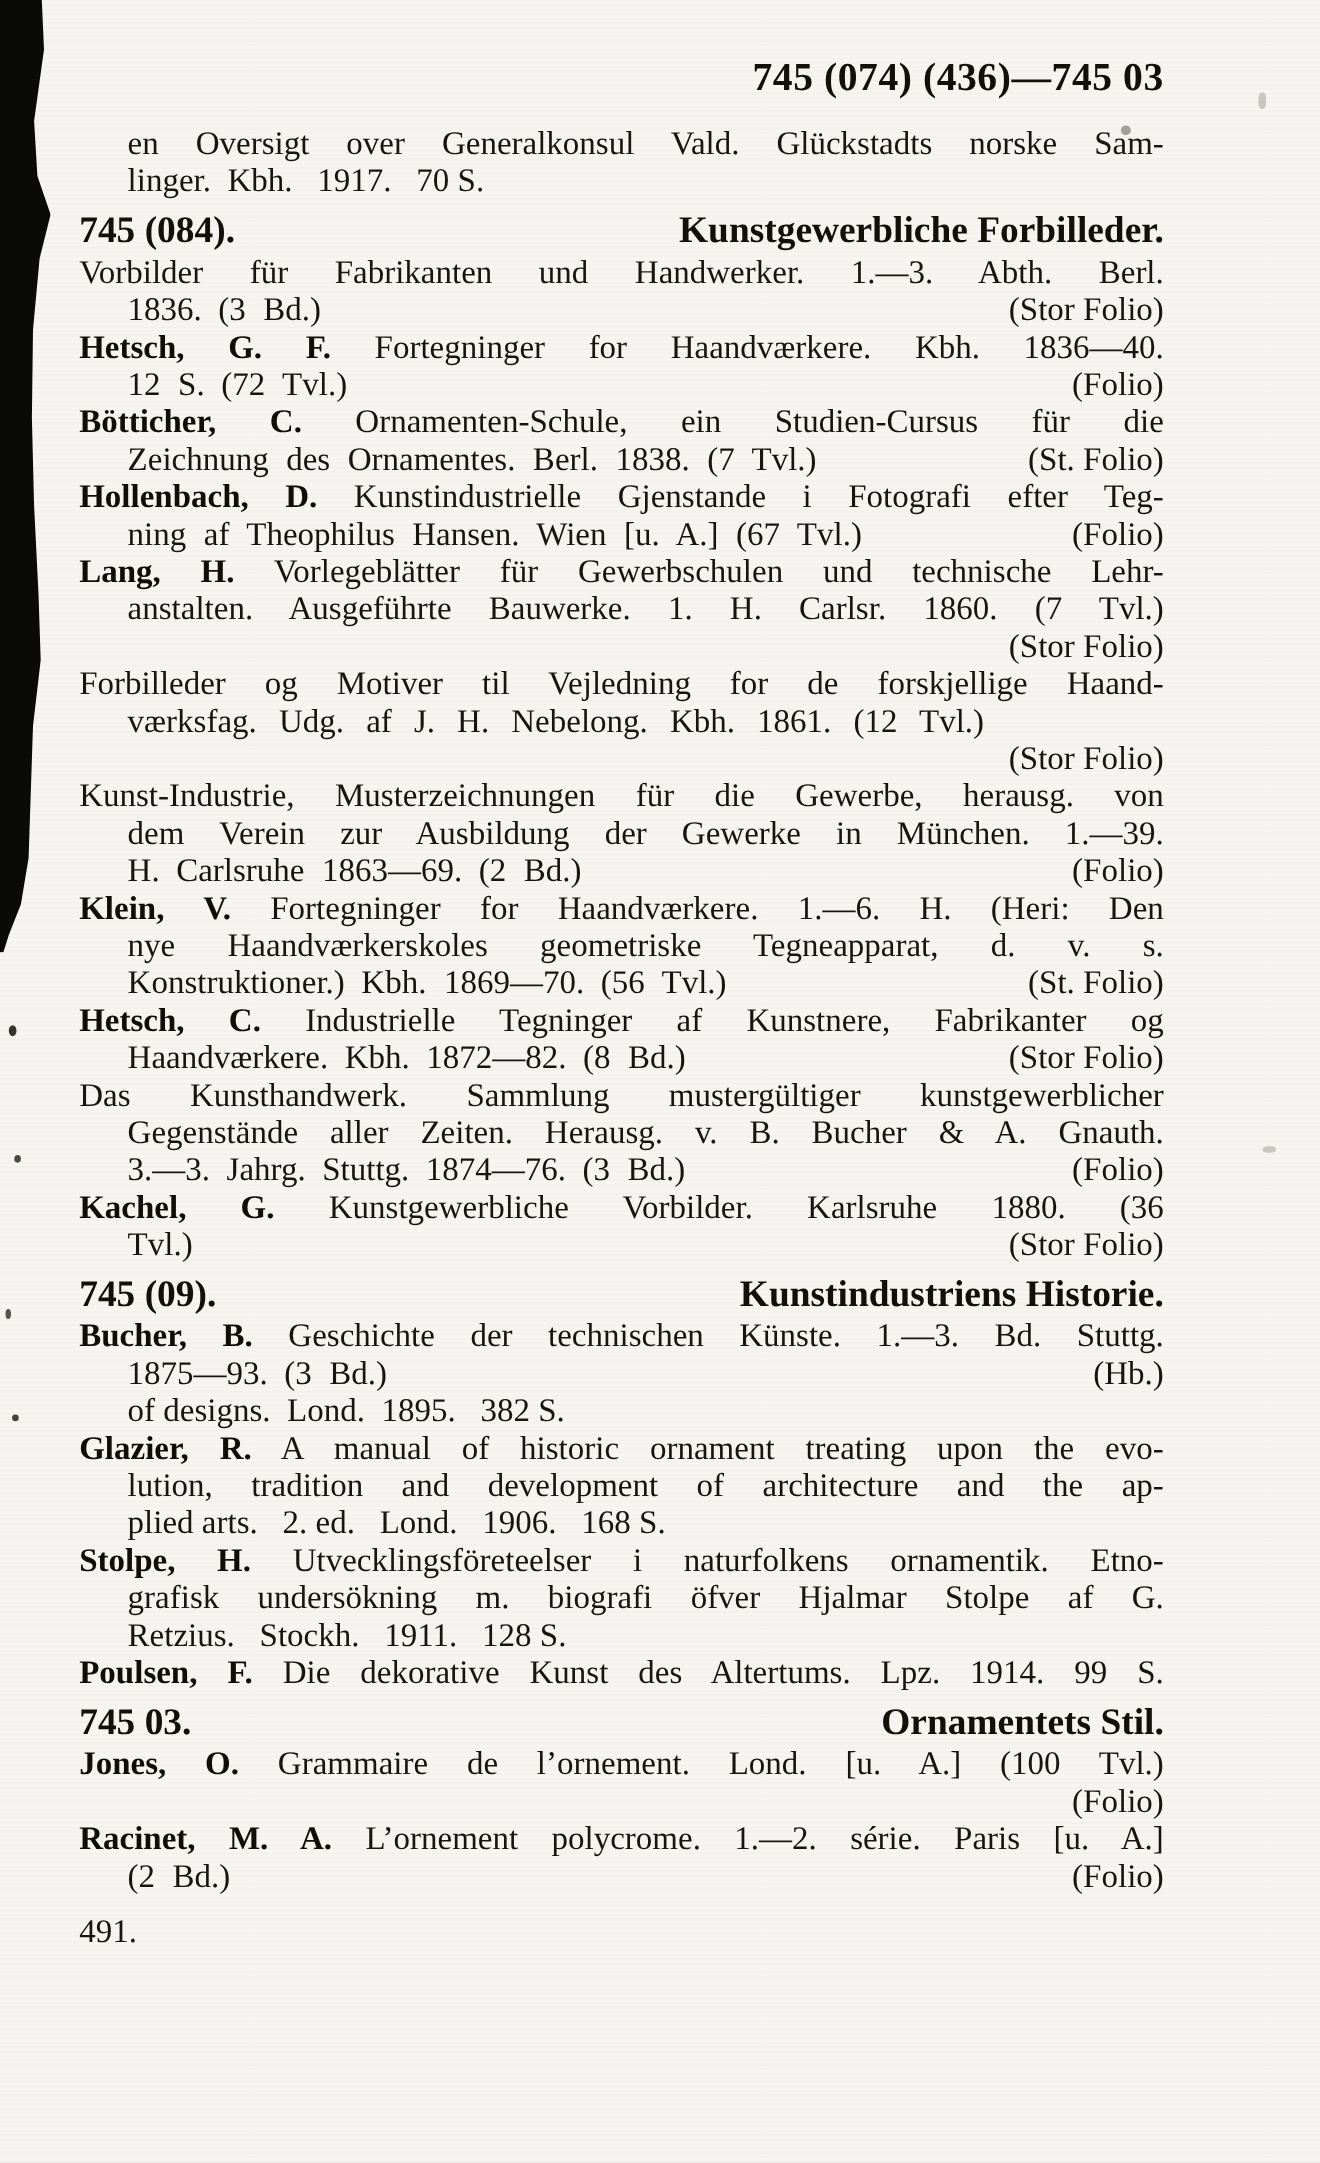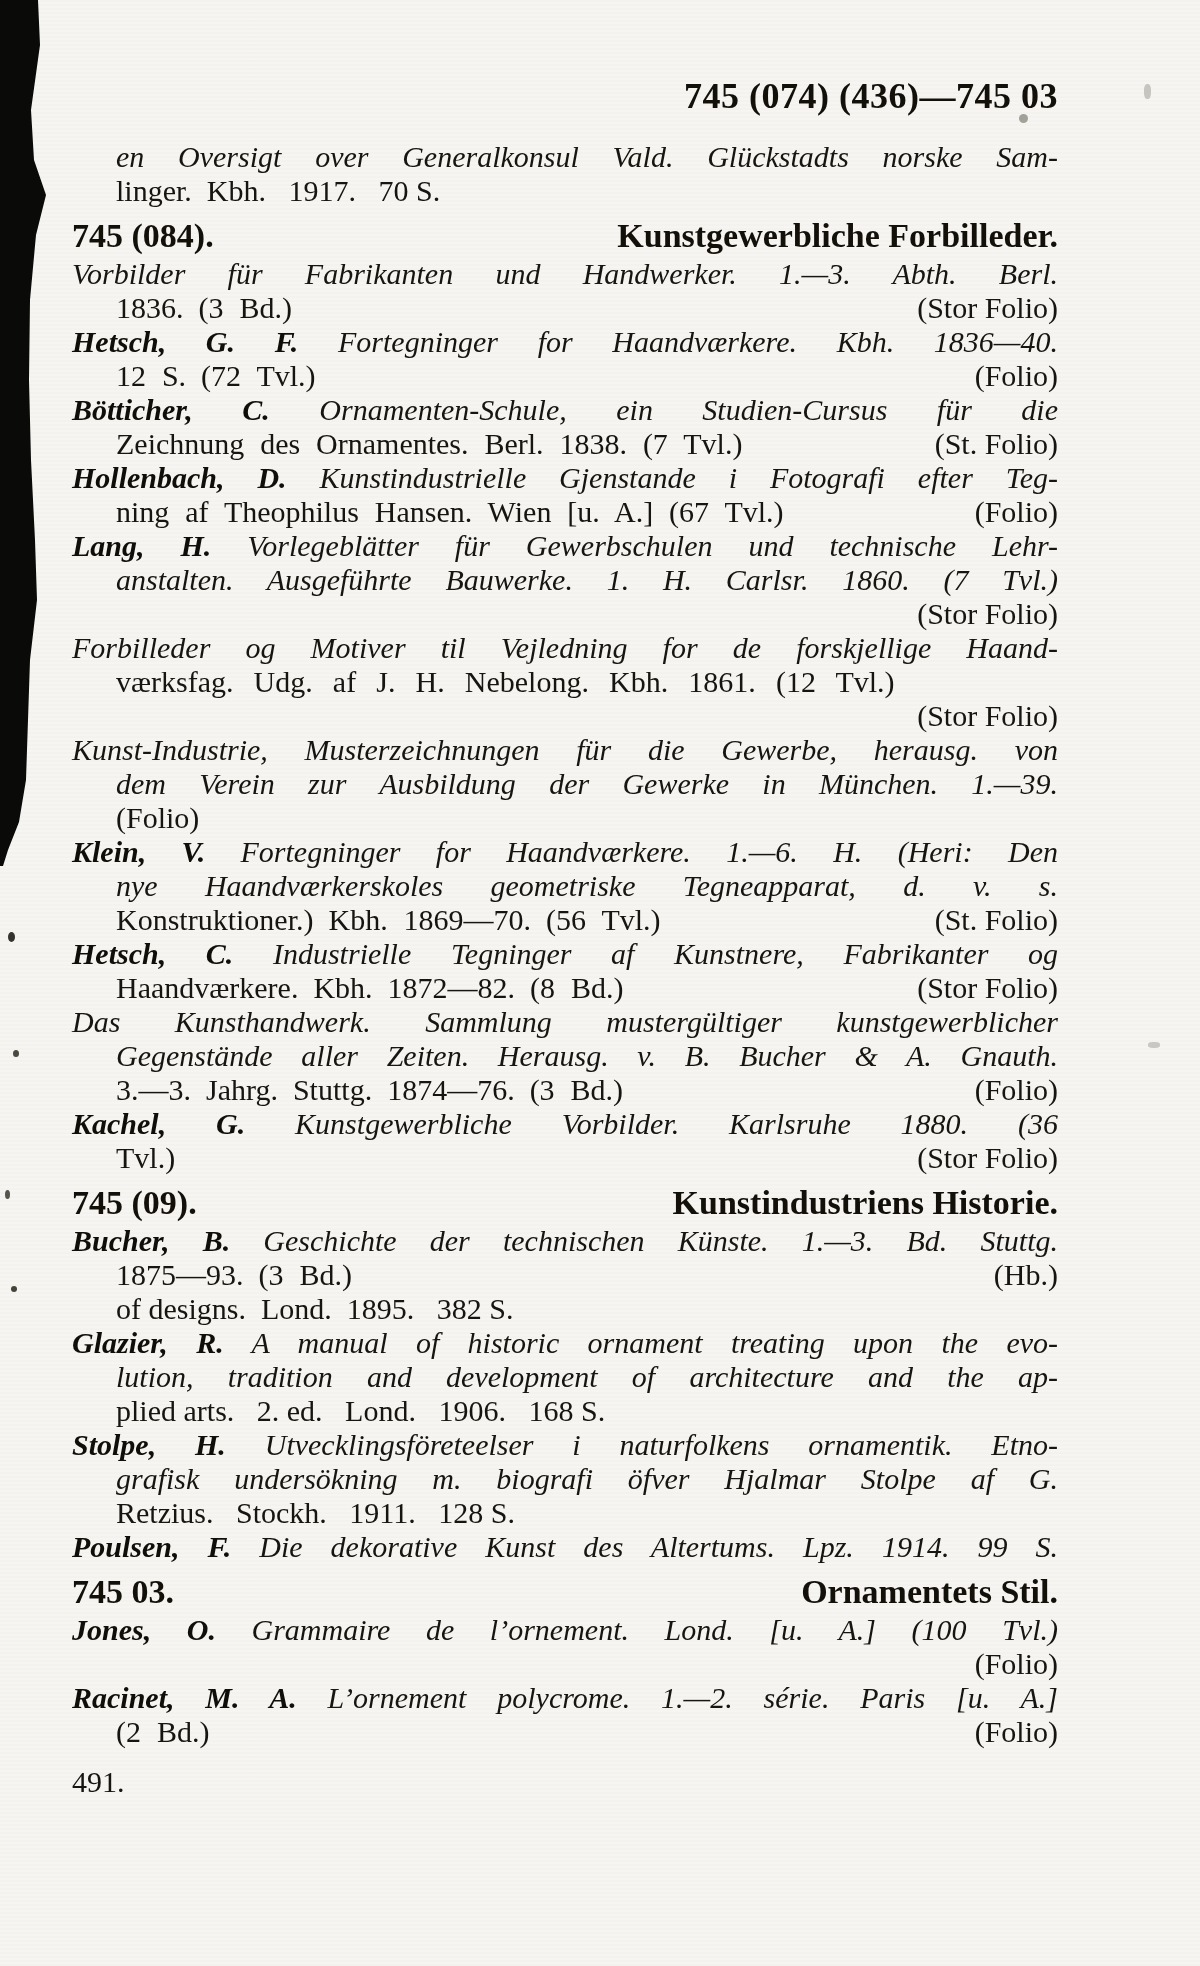--- a/index.html
+++ b/index.html
@@ -19,28 +19,28 @@
   }
   .speck{position:absolute;border-radius:50%;}
   .speck-a{left:8px;top:932px;width:7px;height:10px;background:#35332e;}
   .speck-b{left:13px;top:1050px;width:6px;height:7px;background:#4a483f;}
   .speck-c{left:5px;top:1190px;width:5px;height:9px;background:#57544b;}
   .speck-d{left:11px;top:1286px;width:6px;height:6px;background:#454239;}
   .speck-e{left:1019px;top:114px;width:9px;height:9px;background:#a3a09a;}
   .speck-f{left:1144px;top:84px;width:7px;height:15px;border-radius:40%;background:#c7c5c0;}
   .speck-g{left:1148px;top:1042px;width:12px;height:6px;border-radius:40%;background:#c9c7c1;}
 
-  .content{position:absolute;left:72px;top:76px;width:986px;}
+  .content{position:absolute;left:72px;top:50px;width:986px;}
   .header{
     text-align:right;font-weight:bold;font-size:36px;line-height:40px;
     letter-spacing:0.5px;margin-bottom:24px;color:#121009;
   }
   .row{font-size:30px;line-height:34px;height:34px;}
   .row.indent{padding-left:44px;}
-  .row.justify{text-align:justify;text-align-last:justify;font-style:italic;}
+  .row.justify{text-align:justify;text-align-last:justify;}
   .row.loose{word-spacing:0.42em;}
   .row.right-only{text-align:right;}
   .row.split{display:flex;justify-content:space-between;}
   .row.split .left{word-spacing:0.28em;}
   .b{font-weight:bold;color:#100e08;}
   .section{
     display:flex;justify-content:space-between;align-items:center;
     font-weight:bold;font-size:34px;line-height:38px;height:38px;
     margin-top:9px;margin-bottom:2px;color:#121009;
   }
@@ -90,20 +90,21 @@
         </div>
         <div class="row justify"><span class="b">Lang, H.</span> <span>Vorlegeblätter für Gewerbschulen und technische Lehr-</span></div>
         <div class="row indent justify"><span>anstalten. Ausgeführte Bauwerke. 1. H. Carlsr. 1860. (7 Tvl.)</span></div>
         <div class="row right-only"><span>(Stor Folio)</span></div>
         <div class="row justify"><span>Forbilleder og Motiver til Vejledning for de forskjellige Haand-</span></div>
         <div class="row indent loose"><span>værksfag. Udg. af J. H. Nebelong. Kbh. 1861. (12 Tvl.)</span></div>
         <div class="row right-only"><span>(Stor Folio)</span></div>
         <div class="row justify"><span>Kunst-Industrie, Musterzeichnungen für die Gewerbe, herausg. von</span></div>
         <div class="row indent justify"><span>dem Verein zur Ausbildung der Gewerke in München. 1.—39.</span></div>
         <div class="row split indent">
+          <span class="left">H. Carlsruhe 1863—69. (2 Bd.)</span>
           <span>(Folio)</span>
         </div>
         <div class="row justify"><span class="b">Klein, V.</span> <span>Fortegninger for Haandværkere. 1.—6. H. (Heri: Den</span></div>
         <div class="row indent justify"><span>nye Haandværkerskoles geometriske Tegneapparat, d. v. s.</span></div>
         <div class="row split indent">
           <span class="left">Konstruktioner.) Kbh. 1869—70. (56 Tvl.)</span>
           <span>(St. Folio)</span>
         </div>
         <div class="row justify"><span class="b">Hetsch, C.</span> <span>Industrielle Tegninger af Kunstnere, Fabrikanter og</span></div>
         <div class="row split indent">

